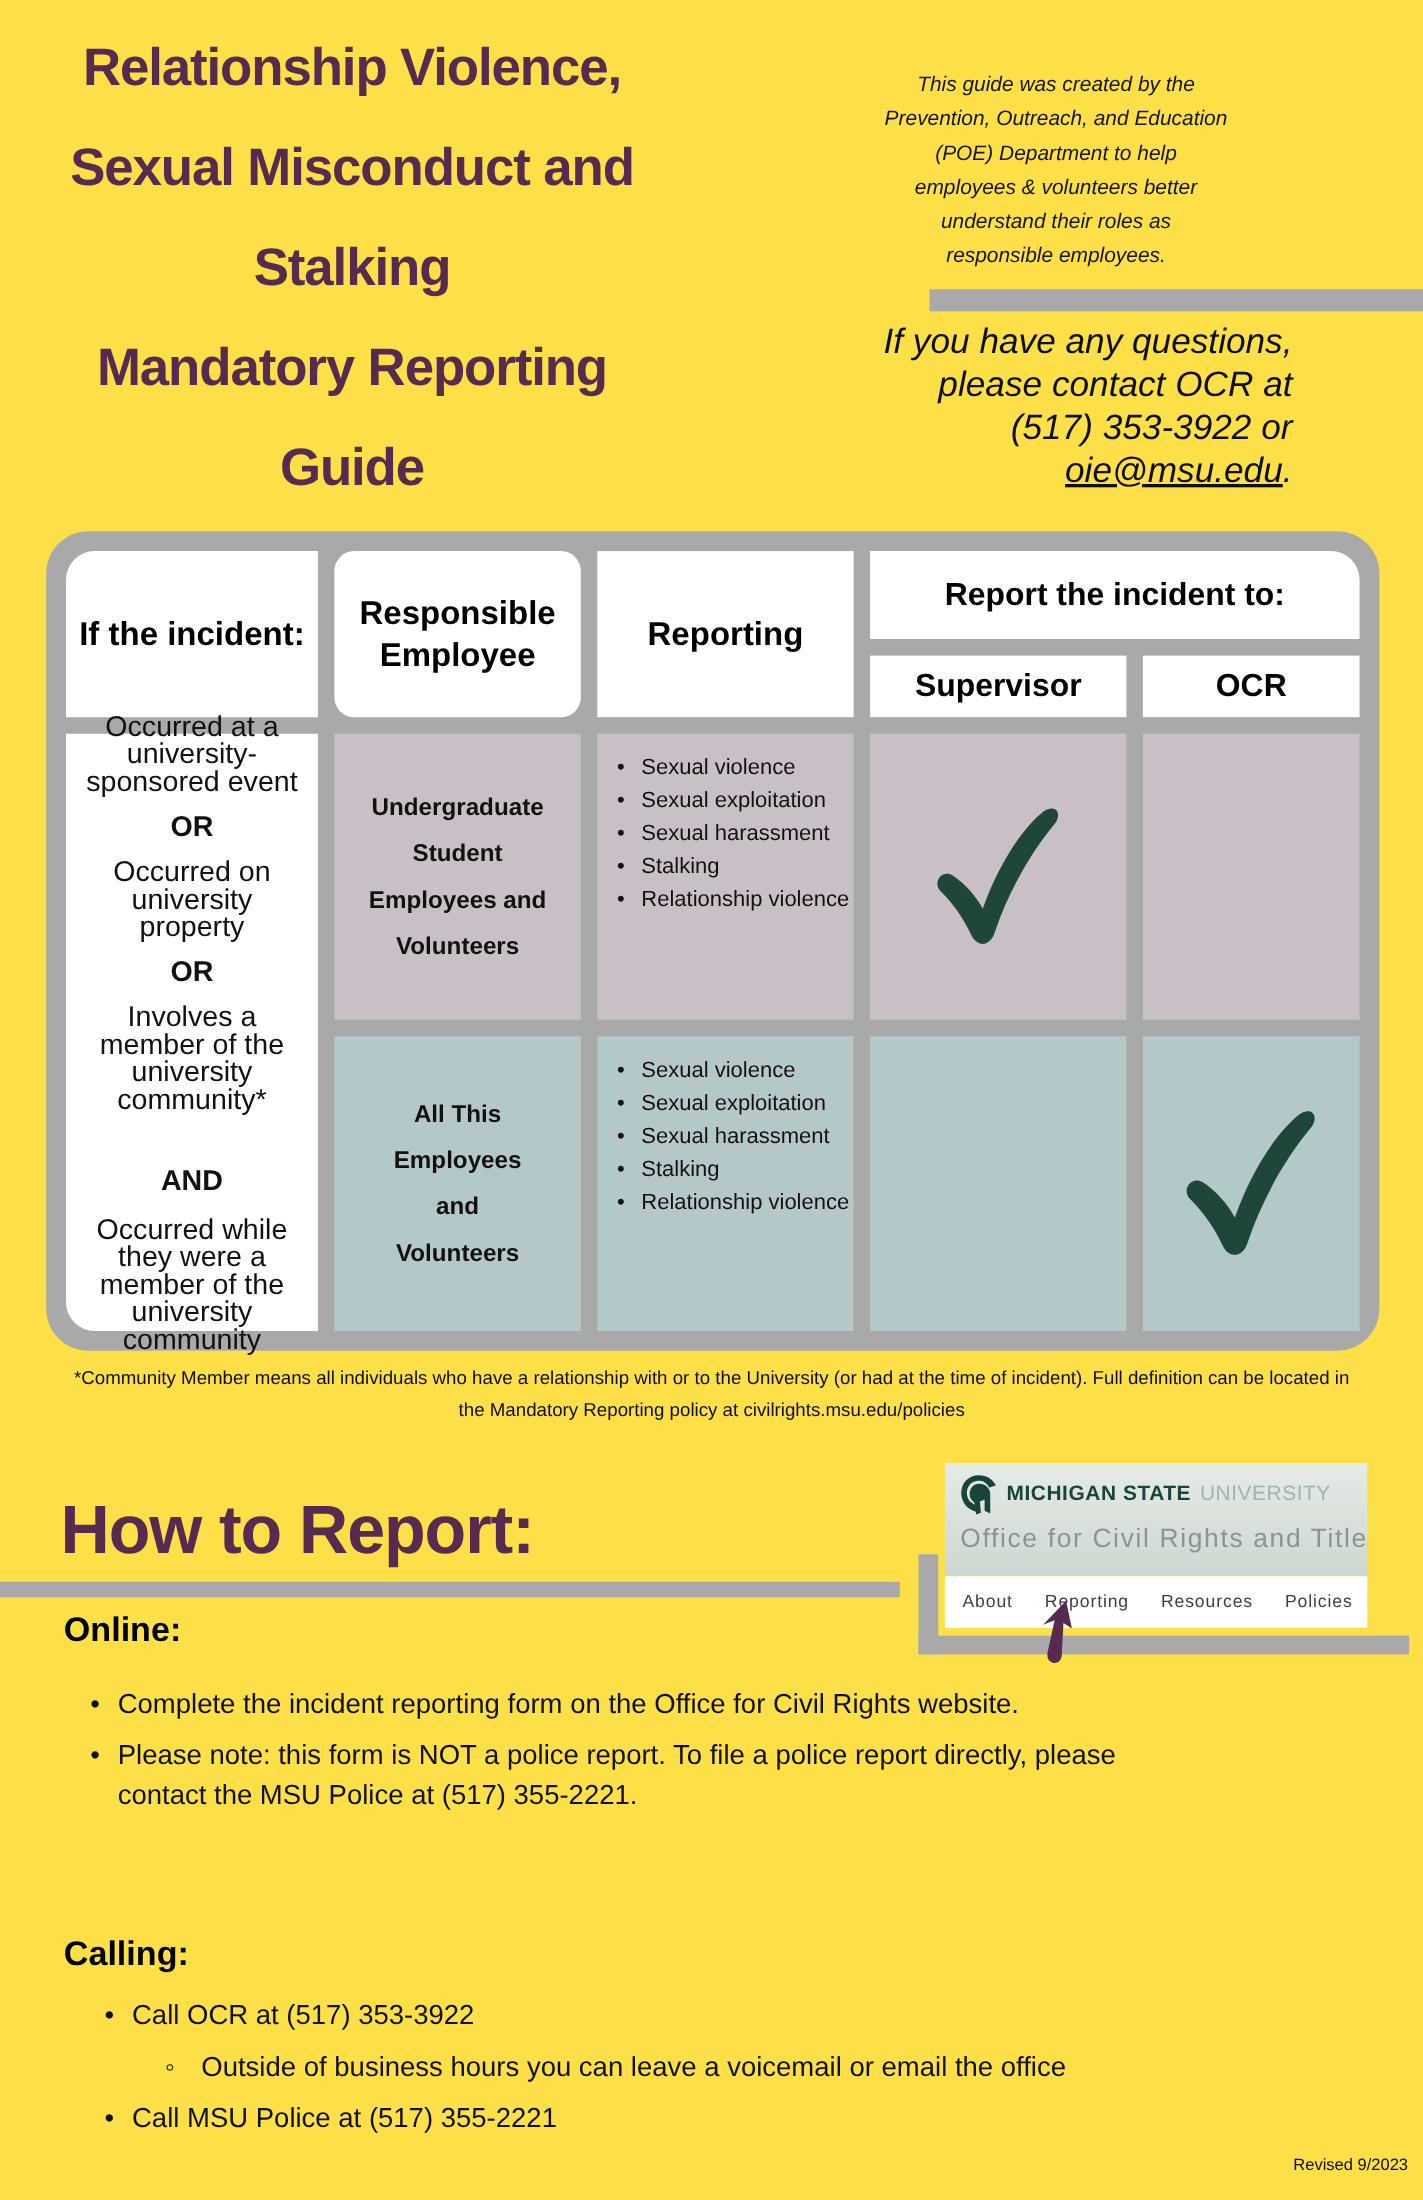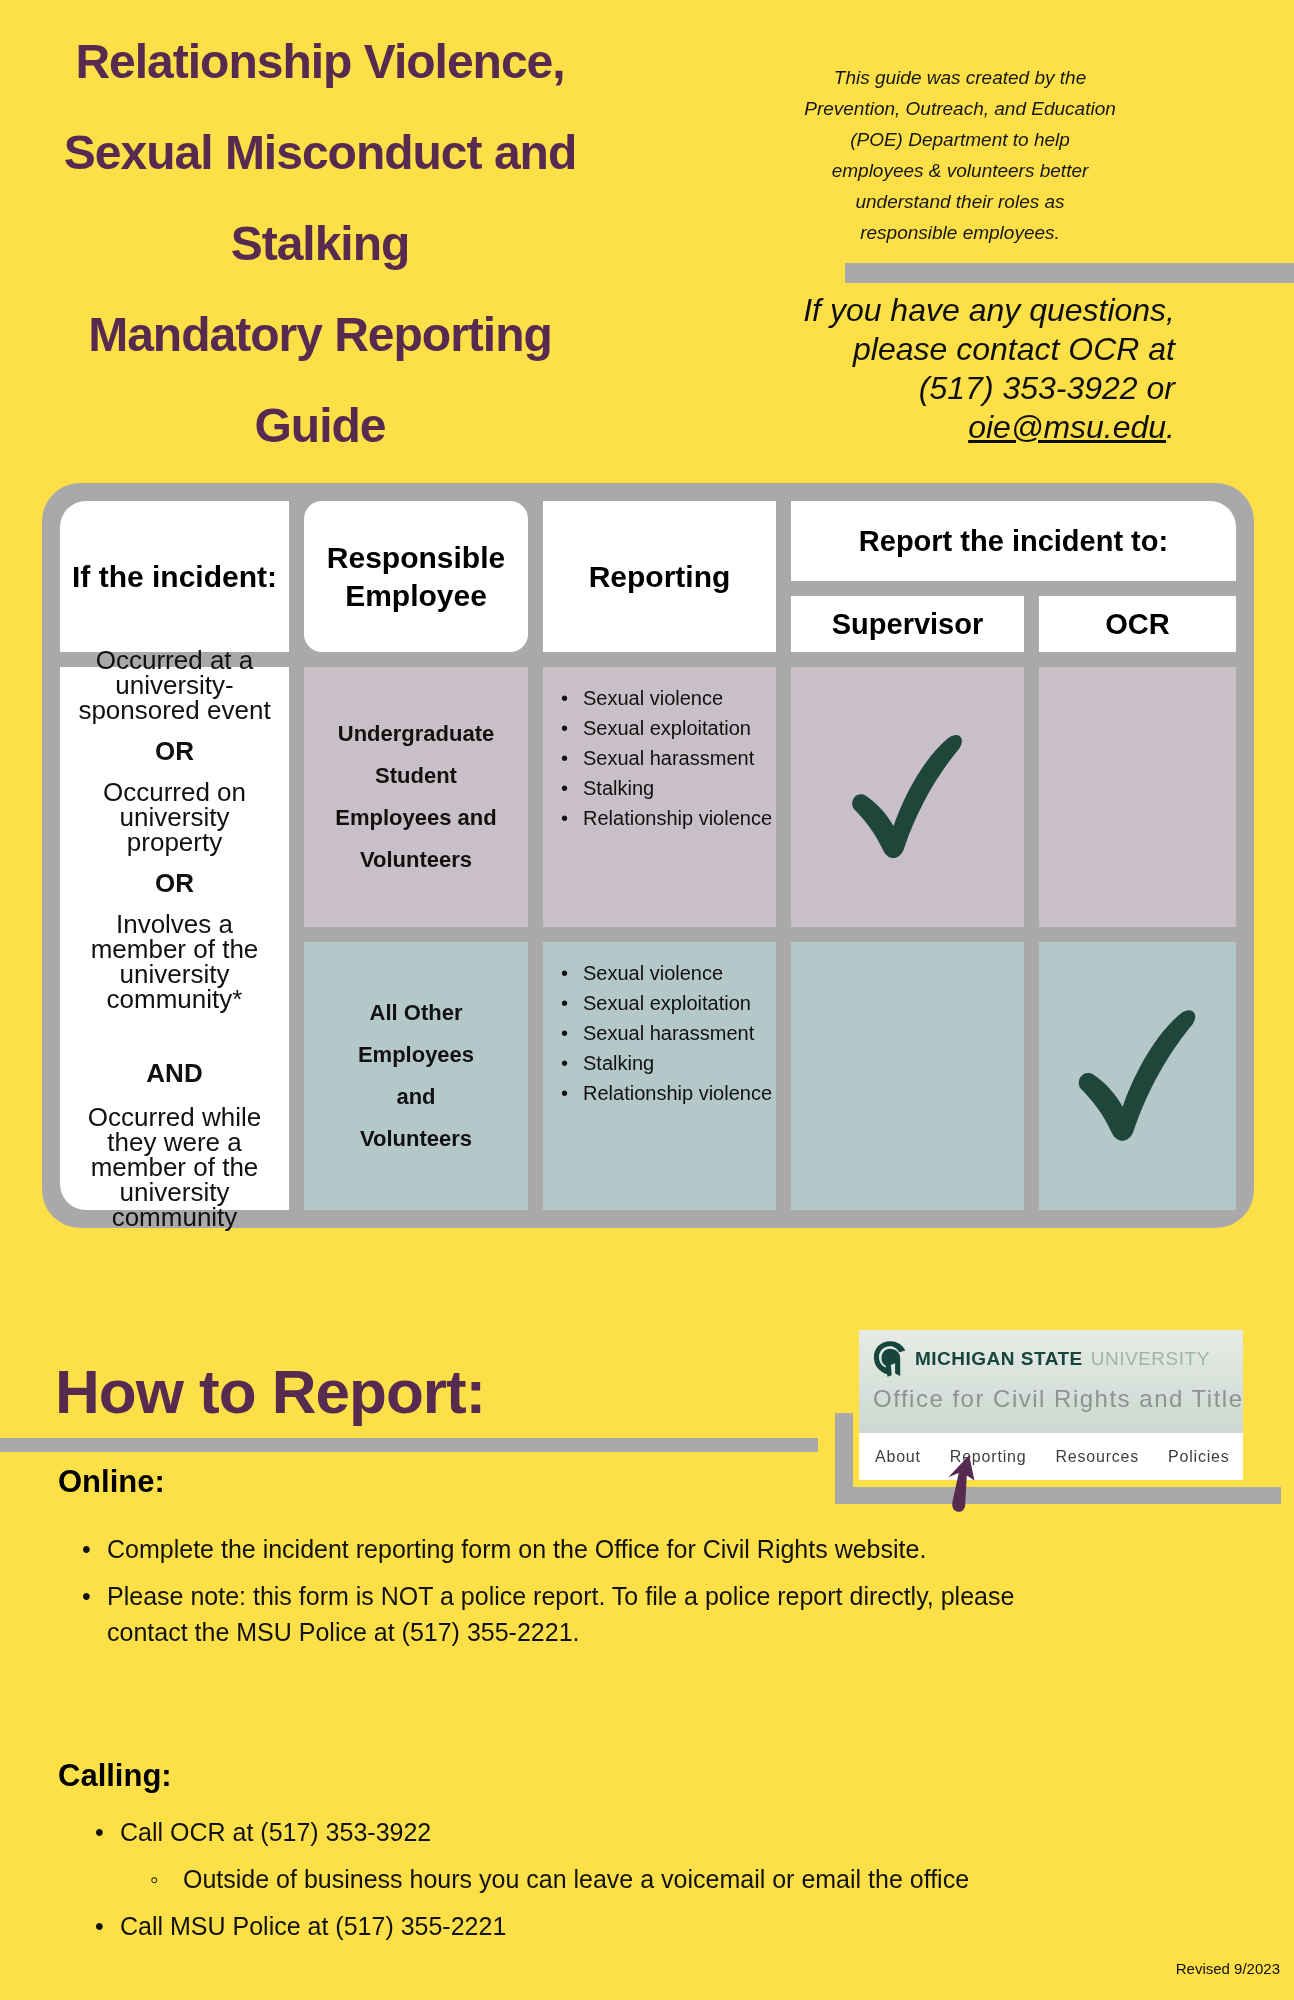--- a/index.html
+++ b/index.html
@@ -151,21 +151,21 @@
       </ul>
     </div>
     <div class="cell mauve checkcell" style="grid-column:4;grid-row:3;">
       <svg width="132" height="146" viewBox="0 0 100 110">
         <path d="M9,64 C5,58 11,50 18,54 C27,60 34,68 39,77 C50,46 66,22 81,10 C88,5 94,10 89,18 C73,37 57,64 47,94 C44,103 35,104 31,95 C25,82 17,72 9,64 Z" fill="#1e463a"></path>
       </svg>
     </div>
     <div class="cell mauve" style="grid-column:5;grid-row:3;"></div>
 
     <div class="cell teal emp" style="grid-column:2;grid-row:4;">
-      <div>All Other</div>
+      <div>All This</div>
       <div>Employees</div>
       <div>and</div>
       <div>Volunteers</div>
     </div>
     <div class="cell teal rep" style="grid-column:3;grid-row:4;">
       <ul>
         <li>Sexual violence</li>
         <li>Sexual exploitation</li>
         <li>Sexual harassment</li>
         <li>Stalking</li>
@@ -173,20 +173,24 @@
       </ul>
     </div>
     <div class="cell teal" style="grid-column:4;grid-row:4;"></div>
     <div class="cell teal checkcell" style="grid-column:5;grid-row:4;">
       <svg width="140" height="154" viewBox="0 0 100 110">
         <path d="M9,64 C5,58 11,50 18,54 C27,60 34,68 39,77 C50,46 66,22 81,10 C88,5 94,10 89,18 C73,37 57,64 47,94 C44,103 35,104 31,95 C25,82 17,72 9,64 Z" fill="#1e463a"></path>
       </svg>
     </div>
   </div>
 
+  <div class="footnote">
+    <div>*Community Member means all individuals who have a relationship with or to the University (or had at the time of incident). Full definition can be located in</div>
+    <div>the Mandatory Reporting policy at civilrights.msu.edu/policies</div>
+  </div>
 
   <div class="h2r">How to Report:</div>
   <div class="divider2"></div>
 
   <div class="lframe-v"></div>
   <div class="lframe-h"></div>
   <div class="msu-img">
     <div class="msu-banner">
       <div class="msu-brand">
         <svg width="34" height="38" viewBox="0 0 40 44">

